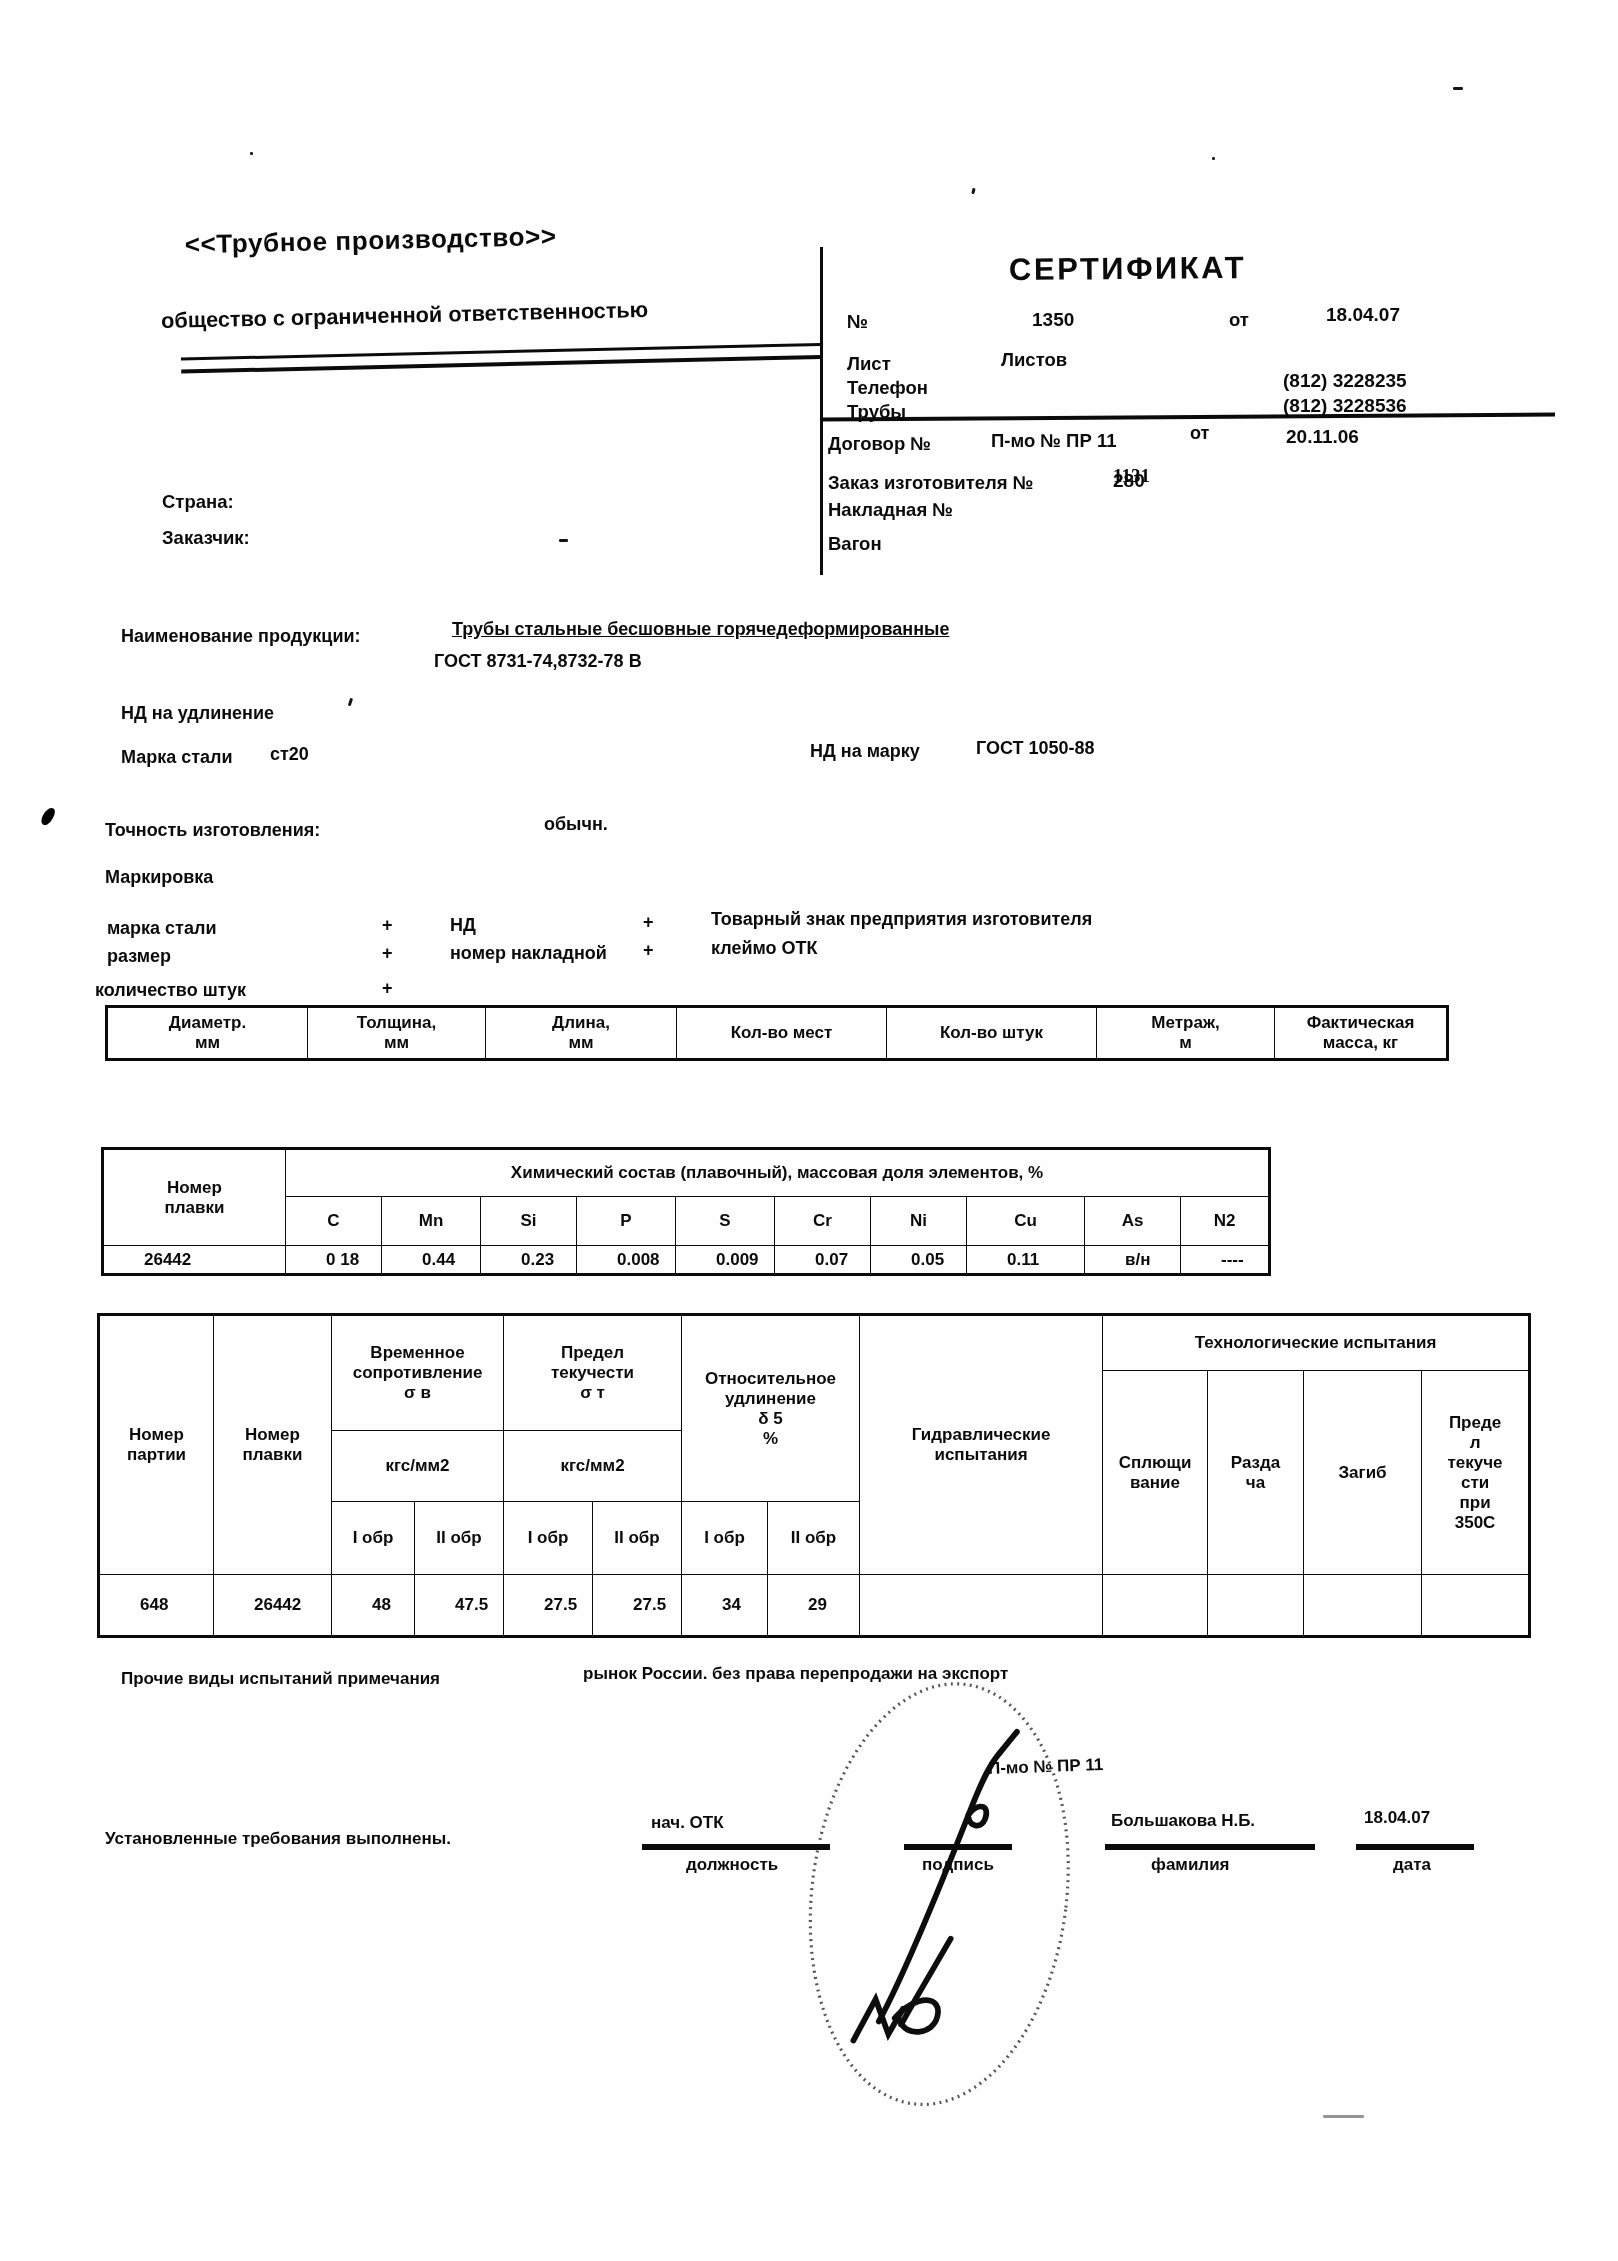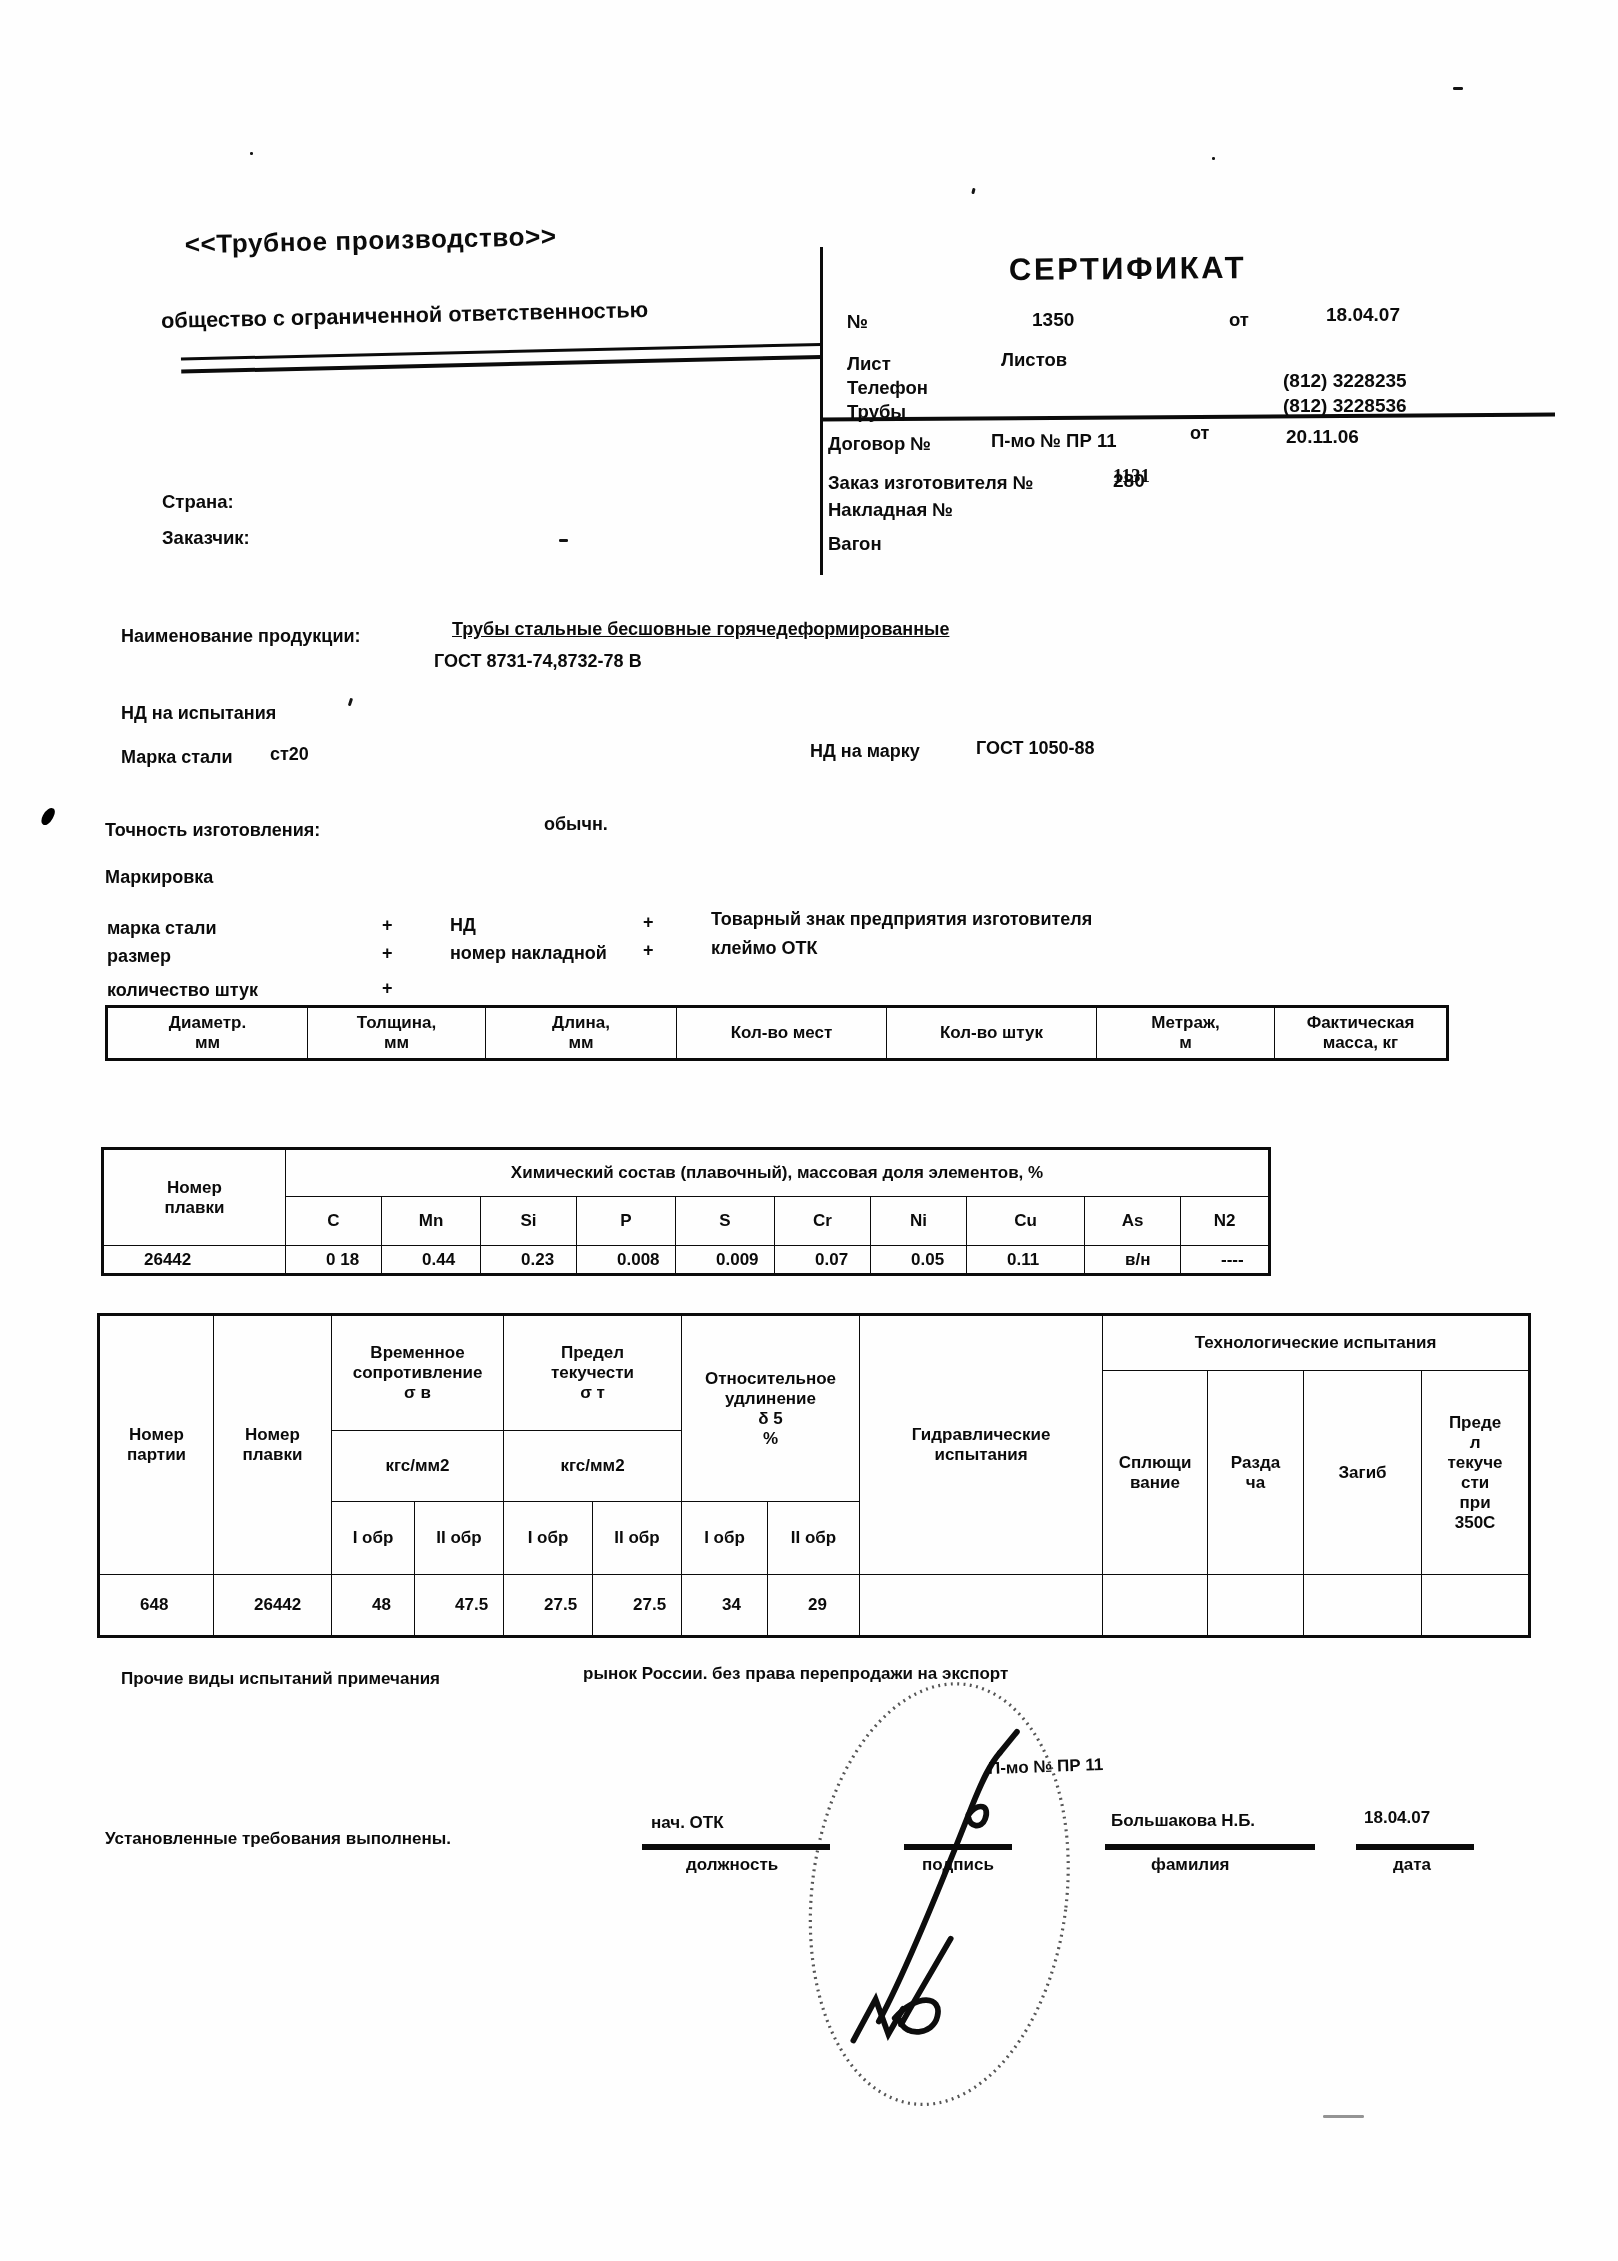--- a/index.html
+++ b/index.html
@@ -60,21 +60,21 @@
   <div class="t" style="left:1113px;top:464px;font-size:19px;font-family:Liberation Serif, serif;">1131</div>
   <div class="t" style="left:828px;top:532px;font-size:18.5px;">Вагон</div>
 
   <div class="t" style="left:162px;top:490px;font-size:18.5px;">Страна:</div>
   <div class="t" style="left:162px;top:526px;font-size:18.5px;">Заказчик:</div>
 
   <div class="t" style="left:121px;top:625px;">Наименование продукции:</div>
   <div class="t" style="left:452px;top:618px;text-decoration:underline;">Трубы стальные бесшовные горячедеформированные</div>
   <div class="t" style="left:434px;top:650px;">ГОСТ 8731-74,8732-78 В</div>
 
-  <div class="t" style="left:121px;top:702px;">НД на испытания</div>
+  <div class="t" style="left:121px;top:702px;">НД на удлинение</div>
 
   <div class="t" style="left:121px;top:746px;">Марка стали</div>
   <div class="t" style="left:270px;top:743px;">ст20</div>
   <div class="t" style="left:810px;top:740px;">НД на марку</div>
   <div class="t" style="left:976px;top:737px;">ГОСТ  1050-88</div>
 
   <div class="t" style="left:105px;top:819px;">Точность изготовления:</div>
   <div class="t" style="left:544px;top:813px;">обычн.</div>
 
   <div class="t" style="left:105px;top:866px;">Маркировка</div>
@@ -84,21 +84,21 @@
   <div class="t" style="left:450px;top:914px;">НД</div>
   <div class="t" style="left:643px;top:911px;">+</div>
   <div class="t" style="left:711px;top:908px;">Товарный знак предприятия изготовителя</div>
 
   <div class="t" style="left:107px;top:945px;">размер</div>
   <div class="t" style="left:382px;top:942px;">+</div>
   <div class="t" style="left:450px;top:942px;">номер накладной</div>
   <div class="t" style="left:643px;top:939px;">+</div>
   <div class="t" style="left:711px;top:937px;">клеймо ОТК</div>
 
-  <div class="t" style="left:107px;top:979px;">количество штук</div>
+  <div class="t" style="left:95px;top:979px;">количество штук</div>
   <div class="t" style="left:382px;top:977px;">+</div>
 
   <table style="left:105px;top:1005px;width:1342px;">
     <colgroup>
       <col style="width:201px">
         <col style="width:178px">
         <col style="width:191px">
         <col style="width:210px">
       <col style="width:210px">
         <col style="width:178px">

